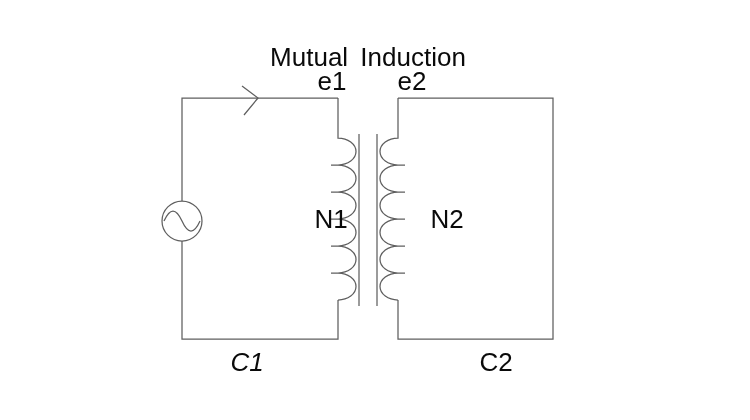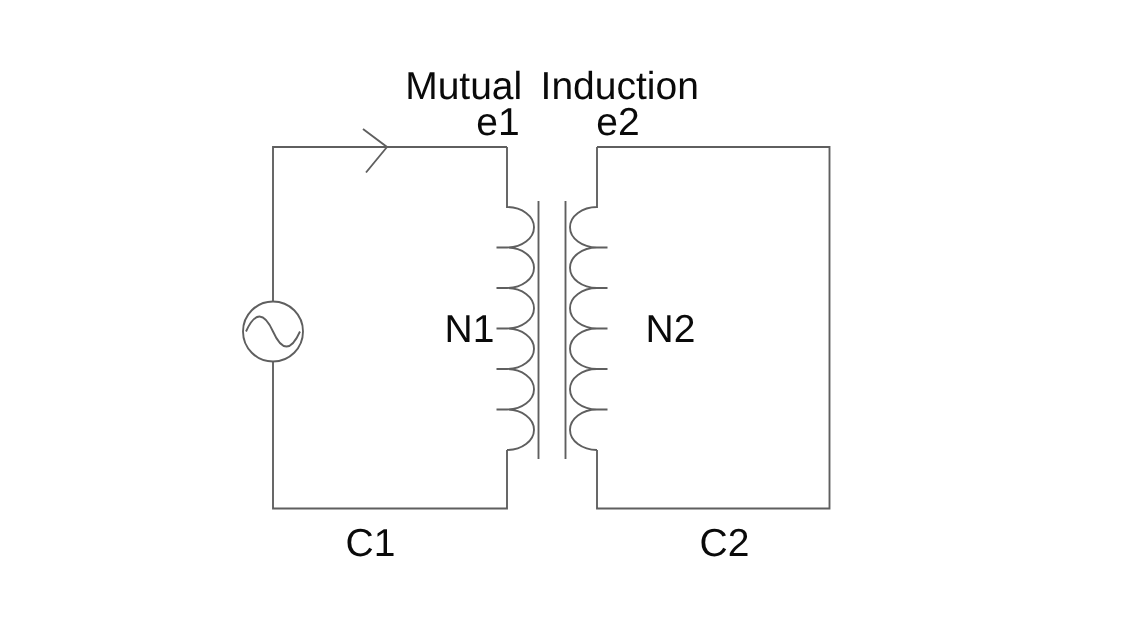--- a/index.html
+++ b/index.html
@@ -33,24 +33,24 @@
     color:var(--text);
     font-size:26px;
     line-height:1.1;
     white-space:nowrap;
     transform:translate(-50%,-50%);
   }
   .lbl.title{ word-spacing:5px; }
   .pos-title{ left:368px; top:57px; }
   .pos-e1{ left:332px; top:81px; }
   .pos-e2{ left:412px; top:81px; }
-  .pos-n1{ left:313px; top:219px; }
+  .pos-n1{ left:331px; top:219px; }
   .pos-n2{ left:447px; top:219px; }
-  .pos-c1{ left:247px; top:362px; }
-  .pos-c2{ left:483px; top:362px; }
+  .pos-c1{ left:247px; top:362px;font-style:italic; }
+  .pos-c2{ left:496px; top:362px; }
 </style>
 </head>
 <body>
 
 <div class="canvas">
 
   <svg width="750" height="420" viewBox="0 0 750 420">
 
     <g>
 

